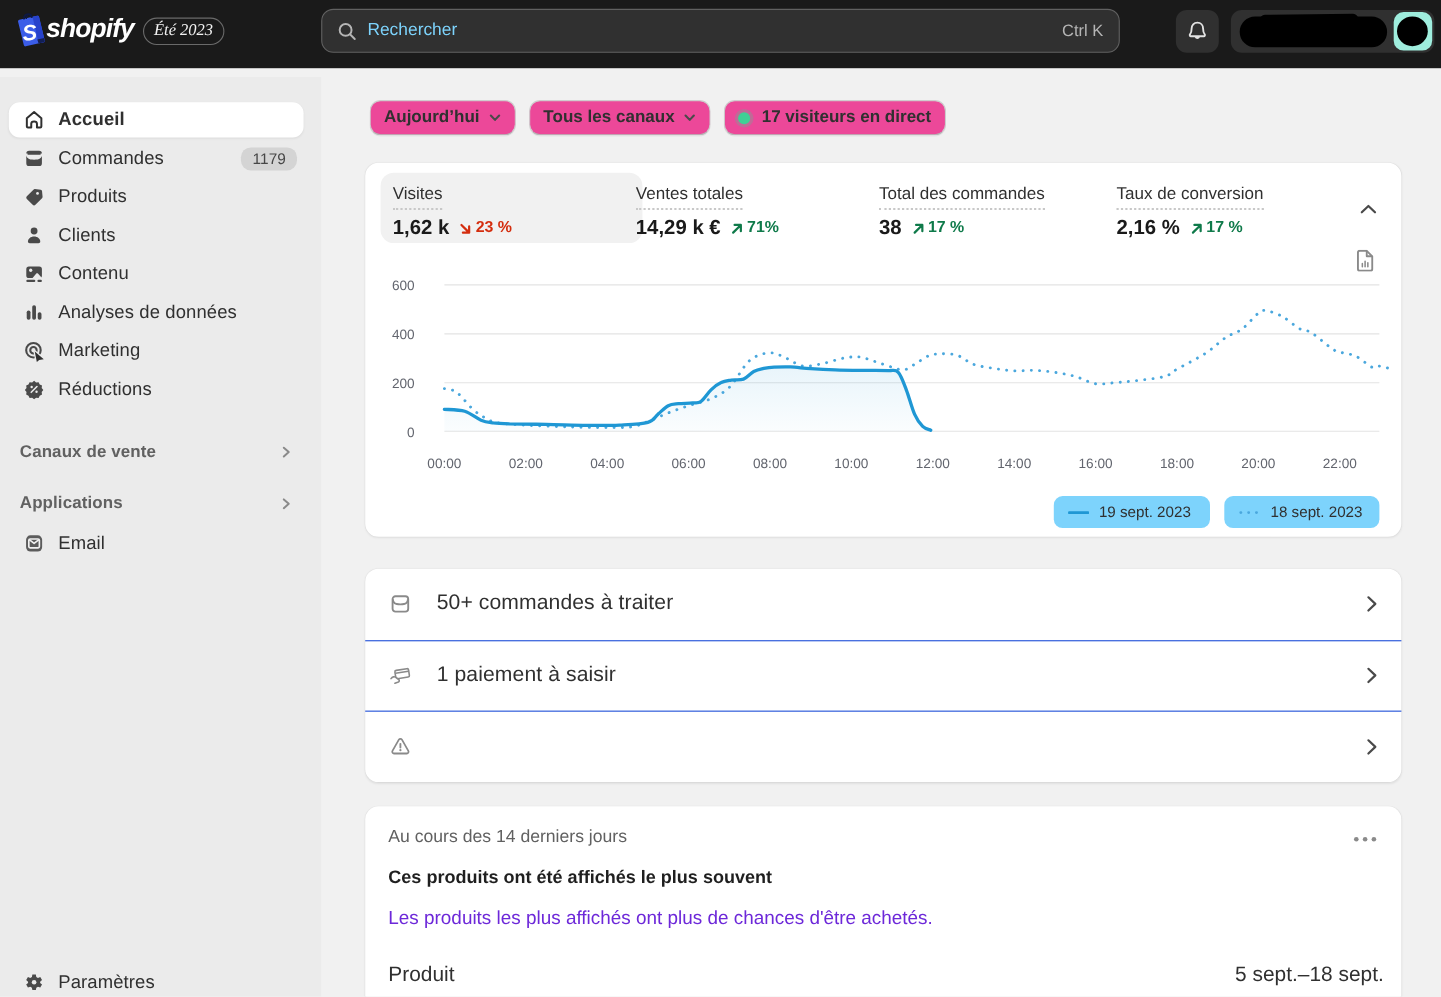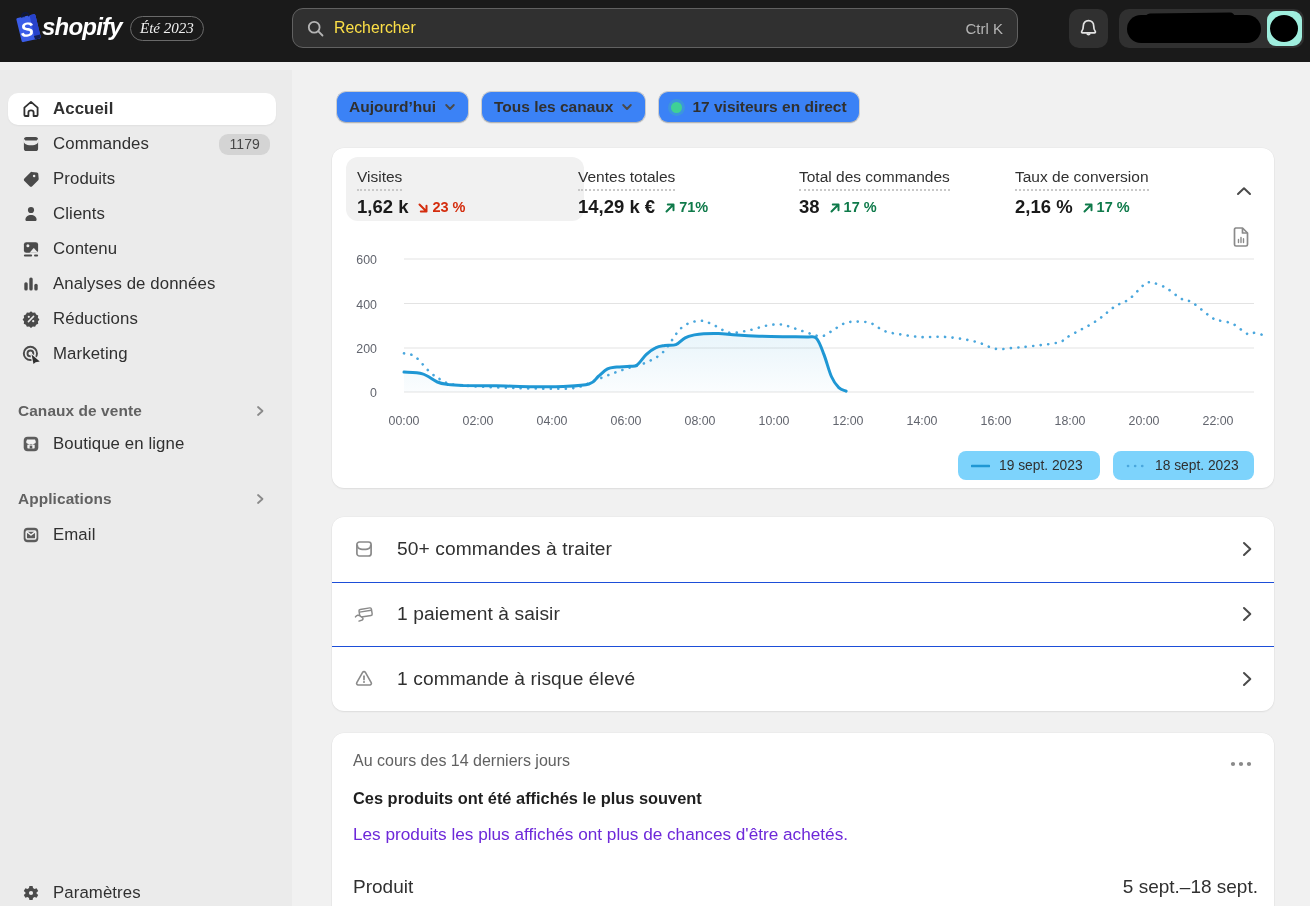--- a/index.html
+++ b/index.html
@@ -7,21 +7,21 @@
   html,body { width:1310px; height:906px; overflow:hidden; }
   body { font-family:"Liberation Sans", sans-serif; background:#f1f1f1; color:#303030; position:relative; }
 
   
   .topbar { position:absolute; left:0; top:0; width:1310px; height:62px; background:#1a1a1a; z-index:10; }
   .logo { position:absolute; left:13px; top:12px; }
   .wordmark { position:absolute; left:42px; top:13px; font-size:24px; font-weight:bold; font-style:italic; color:#fff; letter-spacing:-0.8px; }
   .edition-pill { position:absolute; left:130px; top:16px; height:25px; line-height:22px; padding:0 9px; border:1.4px solid #6a6a6a; border-radius:13px; color:#f1f1f1; font-family:"Liberation Serif", serif; font-style:italic; font-size:15px; }
   .search { position:absolute; left:292px; top:8px; width:726px; height:40px; background:#303030; border:1px solid #616161; border-radius:11px; display:flex; align-items:center; padding:0 14px; }
   .search .mag { margin-right:10px; flex:none; }
-  .search .ph { color:#fde047; font-size:15.8px; flex:1; }
+  .search .ph { color:#7dd3fc; font-size:15.8px; flex:1; }
   .search .kbd { color:#b5b5b5; font-size:15px; }
   .bellbtn { position:absolute; left:1069px; top:9px; width:39px; height:39px; background:#303030; border-radius:10px; display:flex; align-items:center; justify-content:center; }
   .account { position:absolute; left:1119px; top:9px; width:185px; height:39px; background:#303030; border-radius:10px; }
   .account .censor { position:absolute; left:8px; top:6px; width:134px; height:28px; background:#000; border-radius:14px; }
   .account .censor:before { content:""; position:absolute; left:18px; top:-2px; width:90px; height:10px; background:#000; border-radius:6px; transform:rotate(-0.6deg); }
   .account .avatar { position:absolute; right:2px; top:2px; width:35px; height:35px; background:#9feede; border-radius:9px; }
   .account .avatar:after { content:""; position:absolute; left:3px; top:4px; width:28px; height:27px; background:#000; border-radius:50%; }
 
   
   .sidebar { position:absolute; left:0; top:70px; width:292px; height:844px; background:#ebebeb; }
@@ -31,21 +31,21 @@
   .nav-item .ic { width:20px; height:20px; margin-right:12px; flex:none; display:flex; align-items:center; justify-content:center; }
   .nav-item .badge { margin-left:auto; background:#d4d4d4; color:#474747; font-size:14px; font-weight:500; border-radius:9px; padding:2px 10px 3px; }
   .nav-head { display:flex; align-items:center; height:16px; margin:33px 0 9px; padding:0 10px 0 10px; font-size:15.4px; font-weight:600; color:#616161; letter-spacing:0.1px; }
   .nav-head svg { margin-left:auto; }
   .nav-bottom { position:absolute; left:8px; bottom:5px; width:268px; }
   .nav-bottom .nav-item { margin-bottom:0; }
 
   
   .main { position:absolute; left:292px; top:62px; width:1018px; height:844px; background:#f1f1f1; }
   .filters { position:absolute; left:44px; top:29px; display:flex; gap:12px; }
-  .btn { height:32px; background:#3b82f6; border:1px solid #ccc; border-bottom-color:#b5b5b5; border-radius:10px; box-shadow:0 1px 0 rgba(0,0,0,0.06); display:flex; align-items:center; padding:0 12px; font-size:15.5px; font-weight:600; color:#303030; white-space:nowrap; }
+  .btn { height:32px; background:#ec4899; border:1px solid #ccc; border-bottom-color:#b5b5b5; border-radius:10px; box-shadow:0 1px 0 rgba(0,0,0,0.06); display:flex; align-items:center; padding:0 12px; font-size:15.5px; font-weight:600; color:#303030; white-space:nowrap; }
   .btn .chev { margin-left:8px; }
   .livedot { width:11px; height:11px; border-radius:50%; background:#3fd195; box-shadow:0 0 0 3px rgba(63,209,149,0.25); margin-right:10px; }
 
   .card { position:absolute; background:#fff; border-radius:12px; box-shadow:0 1px 2px rgba(0,0,0,0.07), 0 0 0 0.5px rgba(0,0,0,0.04); }
   .statcard { left:40px; top:86px; width:942px; height:340px; }
   .mtab { position:absolute; left:14px; top:9px; width:238px; height:64px; background:#f1f1f1; border-radius:12px; padding:11px 11px; }
   .mlabel { display:inline-block; font-size:15.5px; color:#303030; font-weight:500; border-bottom:2px dotted #c8c8c8; padding-bottom:3px; }
   .mval { margin-top:5px; font-size:18.5px; font-weight:700; color:#1a1a1a; display:flex; align-items:center; }
   .mdelta { font-size:14.5px; font-weight:600; margin-left:9px; display:flex; align-items:center; }
   .mdelta.up { color:#0f7a4a; }
@@ -145,47 +145,39 @@
       </span>Contenu</div>
     <div class="nav-item"><span class="ic">
       <svg width="20" height="20" viewBox="0 0 20 20">
             <rect x="3.3" y="8.2" width="3.4" height="8.4" rx="1.6" fill="#4a4a4a"></rect>
             <rect x="8.3" y="3.4" width="3.4" height="13.2" rx="1.6" fill="#4a4a4a"></rect>
             <rect x="13.3" y="9.8" width="3.4" height="6.8" rx="1.6" fill="#4a4a4a"></rect>
           </svg>
       </span>Analyses de données</div>
     <div class="nav-item"><span class="ic">
       <svg width="20" height="20" viewBox="0 0 20 20">
+            <circle cx="9.4" cy="9.4" r="6.6" fill="none" stroke="#4a4a4a" stroke-width="1.9"></circle>
+            <circle cx="9.4" cy="9.4" r="2.9" fill="none" stroke="#4a4a4a" stroke-width="1.9"></circle>
+            <path d="M10.6 10.6 L18.8 17.6 L14.6 18.3 L12.5 20 Z" fill="#ebebeb" stroke="#ebebeb" stroke-width="2.4" stroke-linejoin="round"></path>
+            <path d="M10.6 10.6 L18.8 17.6 L14.6 18.3 L12.5 20 Z" fill="#303030"></path>
+          </svg>
+      </span>Marketing</div>
+    <div class="nav-item"><span class="ic">
+      <svg width="20" height="20" viewBox="0 0 20 20">
             <path d="M10 2.2 l1.8 1.5 2.3 -0.3 1 2.1 2.1 1 -0.3 2.3 1.5 1.8 -1.5 1.8 0.3 2.3 -2.1 1 -1 2.1 -2.3 -0.3 -1.8 1.5 -1.8 -1.5 -2.3 0.3 -1 -2.1 -2.1 -1 0.3 -2.3 -1.5 -1.8 1.5 -1.8 -0.3 -2.3 2.1 -1 1 -2.1 2.3 0.3 Z" fill="#4a4a4a"></path>
             <path d="M7.4 12.6 L12.6 7.4" stroke="#ebebeb" stroke-width="1.5" stroke-linecap="round"></path>
             <circle cx="7.8" cy="7.8" r="1.1" fill="#ebebeb"></circle>
             <circle cx="12.2" cy="12.2" r="1.1" fill="#ebebeb"></circle>
           </svg>
       </span>Réductions</div>
-    <div class="nav-item"><span class="ic">
-      <svg width="20" height="20" viewBox="0 0 20 20">
-            <circle cx="9.4" cy="9.4" r="6.6" fill="none" stroke="#4a4a4a" stroke-width="1.9"></circle>
-            <circle cx="9.4" cy="9.4" r="2.9" fill="none" stroke="#4a4a4a" stroke-width="1.9"></circle>
-            <path d="M10.6 10.6 L18.8 17.6 L14.6 18.3 L12.5 20 Z" fill="#ebebeb" stroke="#ebebeb" stroke-width="2.4" stroke-linejoin="round"></path>
-            <path d="M10.6 10.6 L18.8 17.6 L14.6 18.3 L12.5 20 Z" fill="#303030"></path>
-          </svg>
-      </span>Marketing</div>
     <div class="nav-head">Canaux de vente
       <svg width="12" height="12" viewBox="0 0 12 12">
           <path d="M4 2 L8.5 6 L4 10" fill="none" stroke="#8a8a8a" stroke-width="1.8" stroke-linecap="round" stroke-linejoin="round"></path>
         </svg>
     </div>
-    <div class="nav-item"><span class="ic">
-      <svg width="20" height="20" viewBox="0 0 20 20">
-            <rect x="2.7" y="2.7" width="14.6" height="14.6" rx="4" fill="#5c5c5c"></rect>
-            <path d="M6 5.6 h8 l0.9 2.5 a1.9 1.9 0 0 1 -1.9 1.6 a1.9 1.9 0 0 1 -3 0 a1.9 1.9 0 0 1 -3 0 a1.9 1.9 0 0 1 -1.9 -1.6 Z" fill="#f1f1f1"></path>
-            <path d="M6.3 10.7 h7.4 v3 a0.8 0.8 0 0 1 -0.8 0.8 h-5.8 a0.8 0.8 0 0 1 -0.8 -0.8 Z" fill="#f1f1f1"></path>
-            <rect x="8.7" y="11.6" width="2.6" height="2.9" fill="#5c5c5c"></rect>
-          </svg>
-      </span>Boutique en ligne</div>
     <div class="nav-head" style="margin-top:31px;margin-bottom:12px;">Applications
       <svg width="12" height="12" viewBox="0 0 12 12">
           <path d="M4 2 L8.5 6 L4 10" fill="none" stroke="#8a8a8a" stroke-width="1.8" stroke-linecap="round" stroke-linejoin="round"></path>
         </svg>
     </div>
     <div class="nav-item"><span class="ic">
       <svg width="20" height="20" viewBox="0 0 20 20">
             <rect x="2.7" y="2.7" width="14.6" height="14.6" rx="4" fill="#5c5c5c"></rect>
             <rect x="5.2" y="6" width="9.6" height="8" rx="1.2" fill="none" stroke="#f1f1f1" stroke-width="1.5"></rect>
             <path d="M5.6 6.6 L10 10 L14.4 6.6" fill="none" stroke="#f1f1f1" stroke-width="1.5" stroke-linejoin="round"></path>
@@ -320,21 +312,20 @@
       <svg class="tchev" width="10" height="16" viewBox="0 0 10 16">
           <path d="M2 2 L8.3 8 L2 14" fill="none" stroke="#4a4a4a" stroke-width="2" stroke-linecap="round" stroke-linejoin="round"></path>
         </svg>
     </div>
     <div class="trow">
       <svg class="ticon" width="20" height="20" viewBox="0 0 20 20">
           <path d="M8.6 3.4 a1.65 1.65 0 0 1 2.8 0 l5.8 10.2 a1.6 1.6 0 0 1 -1.4 2.4 H4.2 a1.6 1.6 0 0 1 -1.4 -2.4 Z" fill="none" stroke="#8a8a8a" stroke-width="1.6" stroke-linejoin="round"></path>
           <path d="M10 7.2 v3.4" stroke="#8a8a8a" stroke-width="1.7" stroke-linecap="round"></path>
           <circle cx="10" cy="13" r="1" fill="#8a8a8a"></circle>
         </svg>
-      <span class="tlabel">1 commande à risque élevé</span>
       <svg class="tchev" width="10" height="16" viewBox="0 0 10 16">
           <path d="M2 2 L8.3 8 L2 14" fill="none" stroke="#4a4a4a" stroke-width="2" stroke-linecap="round" stroke-linejoin="round"></path>
         </svg>
     </div>
   </div>
 
   <div class="card prodcard">
     <div class="pc-small">Au cours des 14 derniers jours</div>
     <div class="pc-dots"><svg width="22" height="6" viewBox="0 0 22 6">
           <circle cx="3" cy="3" r="2.1" fill="#8a8a8a"></circle>

